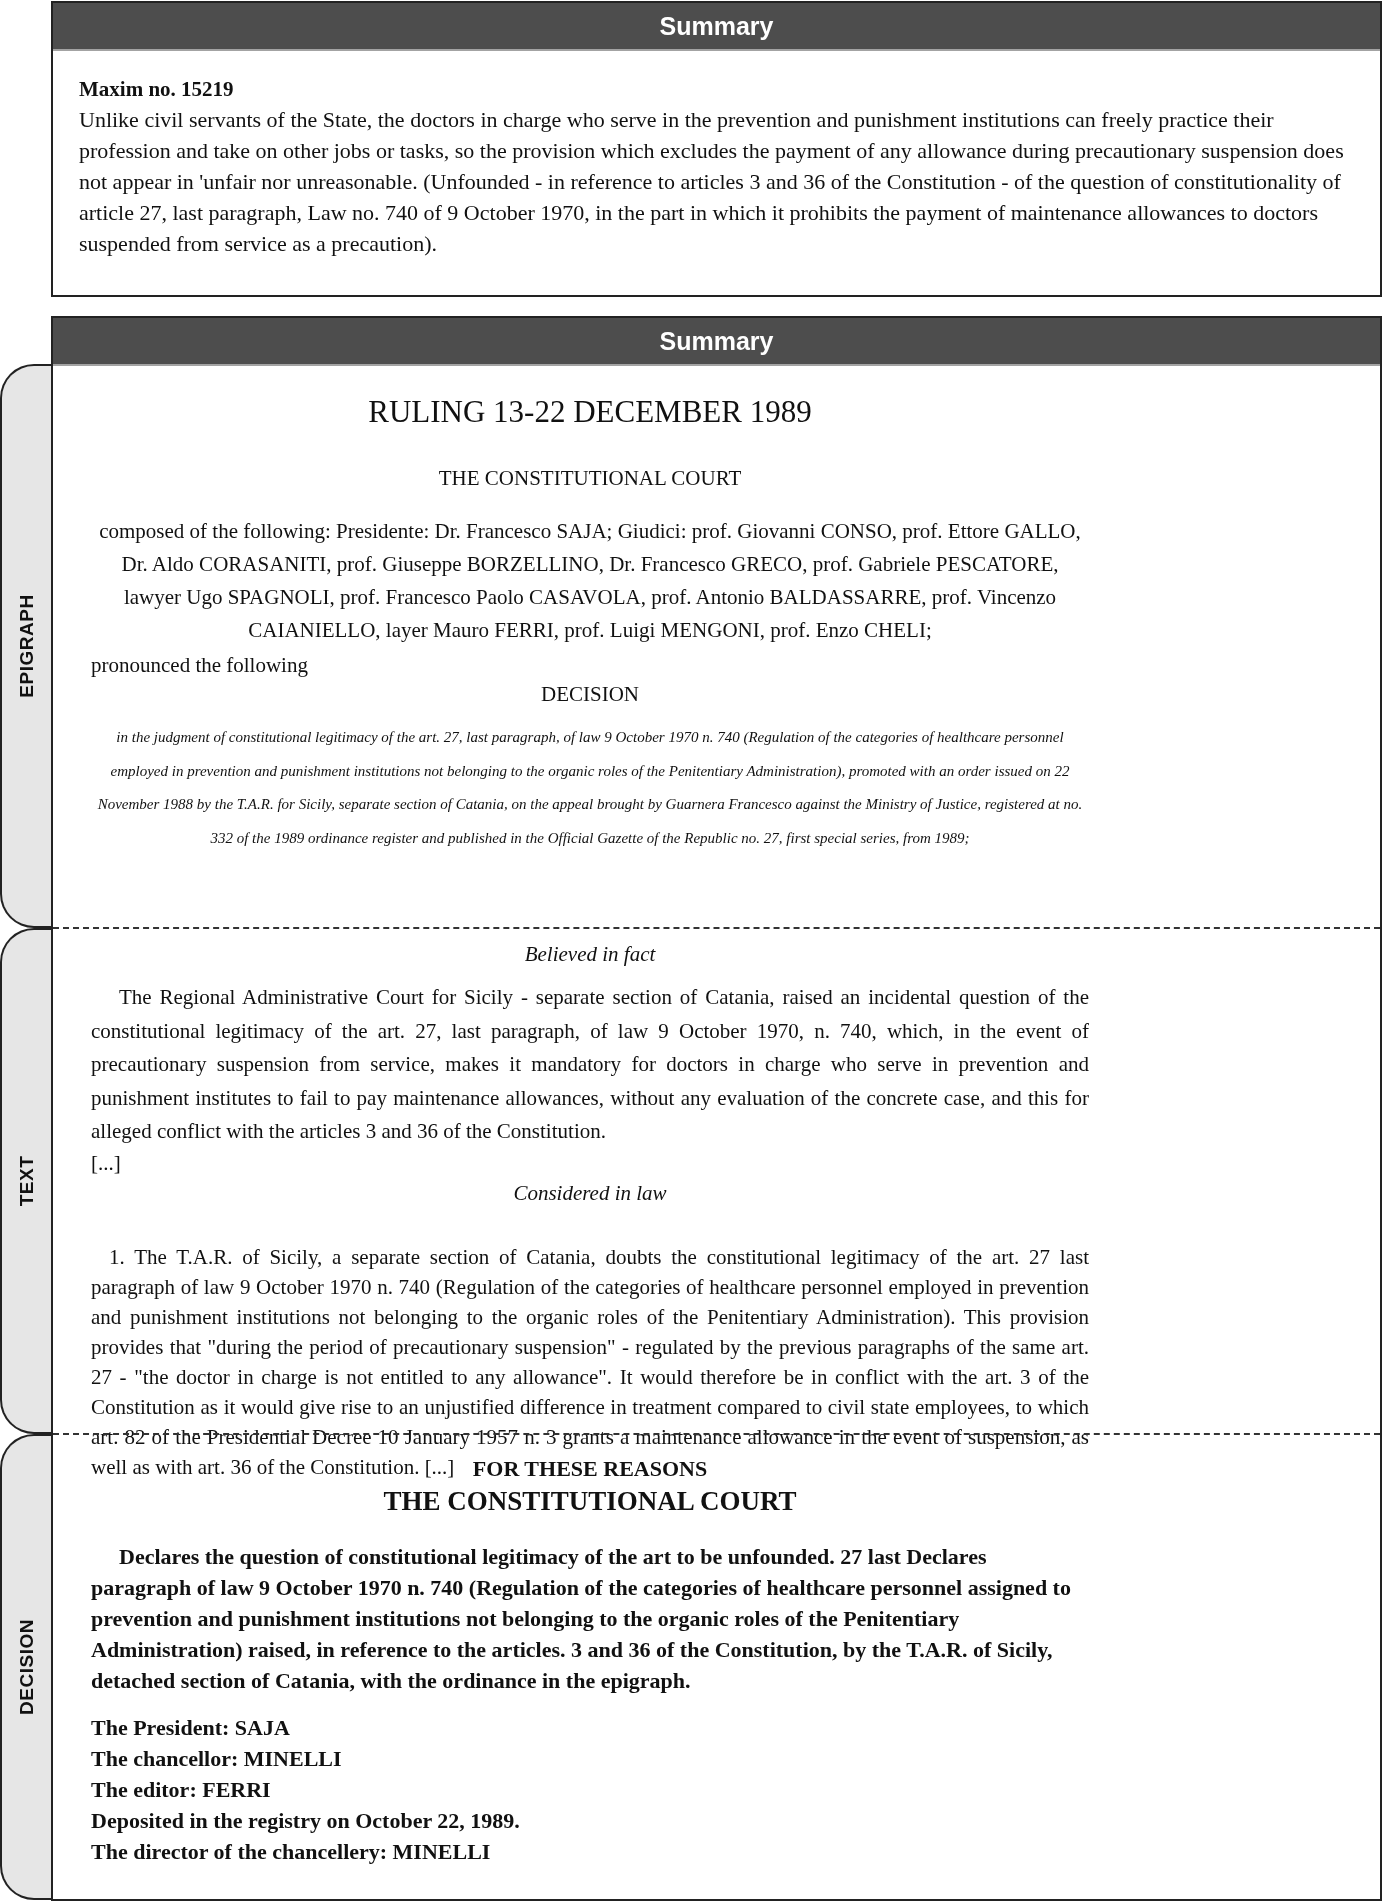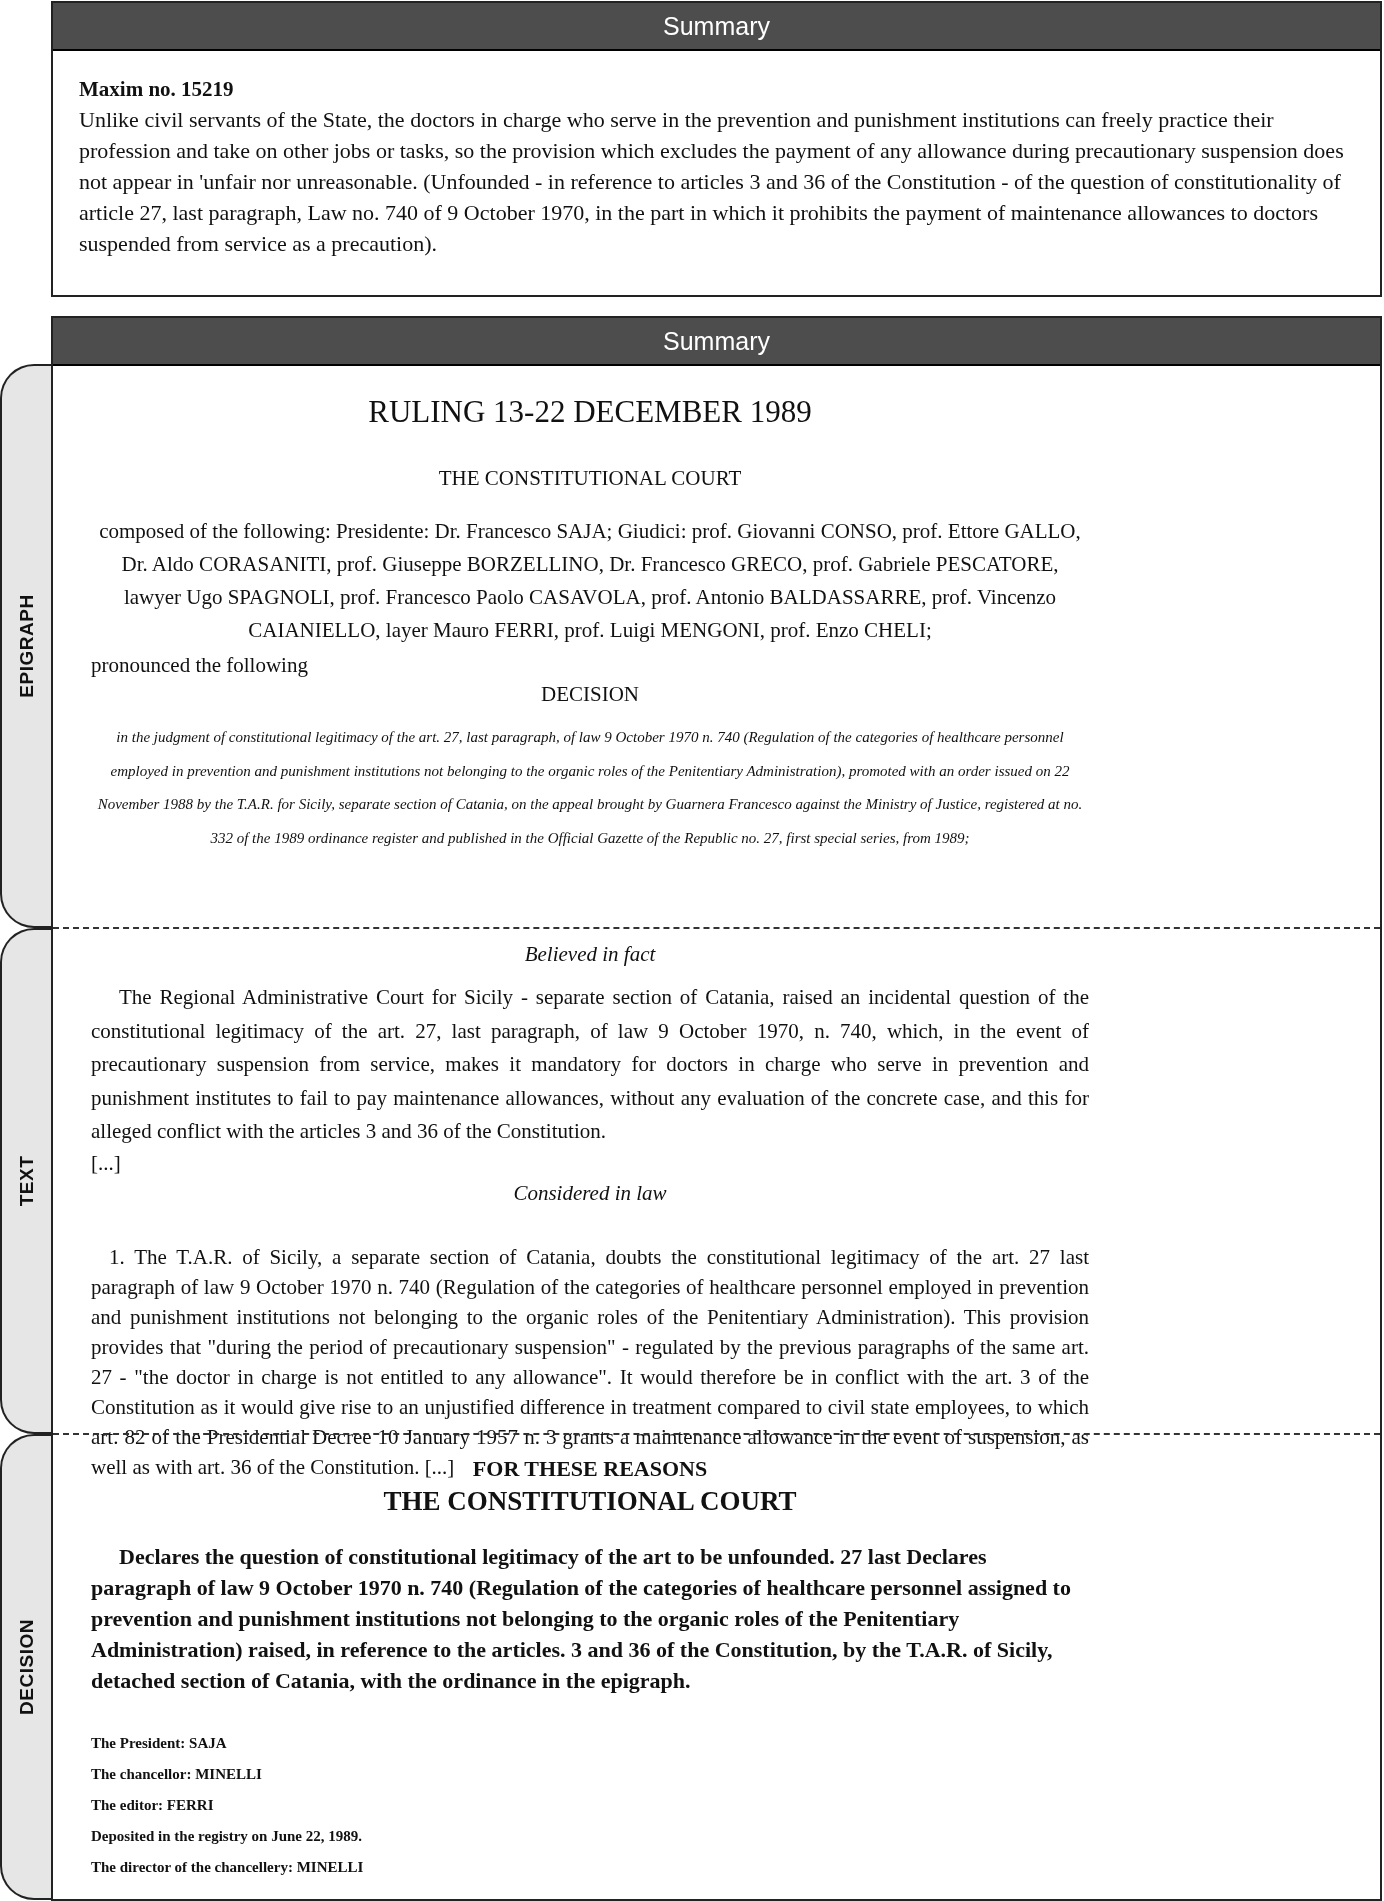--- a/index.html
+++ b/index.html
@@ -1,22 +1,22 @@
 <!DOCTYPE html>
 <html><head>
 <meta charset="utf-8">
 <style>
   html, body { margin: 0; padding: 0; background: #ffffff; }
   body { width: 1384px; height: 1901px; position: relative; overflow: hidden;
          font-family: "Liberation Serif", serif; color: #111; }
 
   .panel { position: absolute; left: 51px; width: 1331px; border: 2px solid #222; box-sizing: border-box; background: #fff; }
   .panel-header { background: #4d4d4d; color: #fff; text-align: center;
-                  font-family: "Liberation Sans", sans-serif; font-weight: normal;
-                  font-size: 25px; height: 46px; line-height: 46px; border-bottom: 2px solid #000000; }
+                  font-family: "Liberation Sans", sans-serif; font-weight: bold;
+                  font-size: 25px; height: 46px; line-height: 46px; border-bottom: 2px solid #a3a3a3; }
 
   #summary { top: 1px; height: 296px; }
   #summary .body { padding: 26px 26px 0 26px; }
   .maxim-title { font-weight: bold; font-size: 21px; margin-bottom: 2px; }
   .maxim-text { font-size: 22px; line-height: 31px; }
 
   #document { top: 316px; height: 1585px; }
 
   .side-tab { position: absolute; left: 0; width: 52px; box-sizing: border-box;
               background: #e6e6e6; border: 2px solid #222; border-right: none;
@@ -47,21 +47,21 @@
   .italic-h { font-style: italic; font-size: 21px; text-align: center; }
   .fact-p { font-size: 21px; line-height: 33.5px; text-align: justify; text-indent: 28px; margin-top: 14px; }
   .ellipsis { font-size: 21px; line-height: 28px; }
   .law-h { margin-top: 4px; }
   .law-p { font-size: 21px; line-height: 30px; text-align: justify; text-indent: 18px; margin-top: 36px; }
 
   #sec-decision { top: 1436px; padding: 0 38px; font-weight: bold; }
   .reasons { font-size: 22px; margin-top: 20px; }
   .court2 { font-size: 27px; margin-top: 4px; }
   .decl-p { font-size: 22px; line-height: 31px; text-indent: 28px; margin-top: 24px; }
-  .signatures { margin-top: 32px; font-size: 15px; line-height: 31px; }
+  .signatures { margin-top: 16px; font-size: 22px; line-height: 31px; }
 </style>
 </head>
 <body>
 
 <div class="panel" id="summary">
   <div class="panel-header">Summary</div>
   <div class="body">
     <div class="maxim-title">Maxim no. 15219</div>
     <div class="maxim-text">Unlike civil servants of the State, the doctors in charge who serve in the prevention and punishment institutions can freely practice their profession and take on other jobs or tasks, so the provision which excludes the payment of any allowance during precautionary suspension does not appear in 'unfair nor unreasonable. (Unfounded - in reference to articles 3 and 36 of the Constitution - of the question of constitutionality of article 27, last paragraph, Law no. 740 of 9 October 1970, in the part in which it prohibits the payment of maintenance allowances to doctors suspended from service as a precaution).</div>
   </div>
@@ -103,16 +103,16 @@
 <div class="divider" id="div2"></div>
 
 <div class="section" id="sec-decision">
   <div class="center reasons">FOR THESE REASONS</div>
   <div class="center court2">THE CONSTITUTIONAL COURT</div>
   <div class="decl-p">Declares the question of constitutional legitimacy of the art to be unfounded. 27 last Declares paragraph of law 9 October 1970 n. 740 (Regulation of the categories of healthcare personnel assigned to prevention and punishment institutions not belonging to the organic roles of the Penitentiary Administration) raised, in reference to the articles. 3 and 36 of the Constitution, by the T.A.R. of Sicily, detached section of Catania, with the ordinance in the epigraph.</div>
   <div class="signatures">
     <div>The President: SAJA</div>
     <div>The chancellor: MINELLI</div>
     <div>The editor: FERRI</div>
-    <div>Deposited in the registry on June 22, 1989.</div>
+    <div>Deposited in the registry on October 22, 1989.</div>
     <div>The director of the chancellery: MINELLI</div>
   </div>
 </div>
 
 </body></html>

